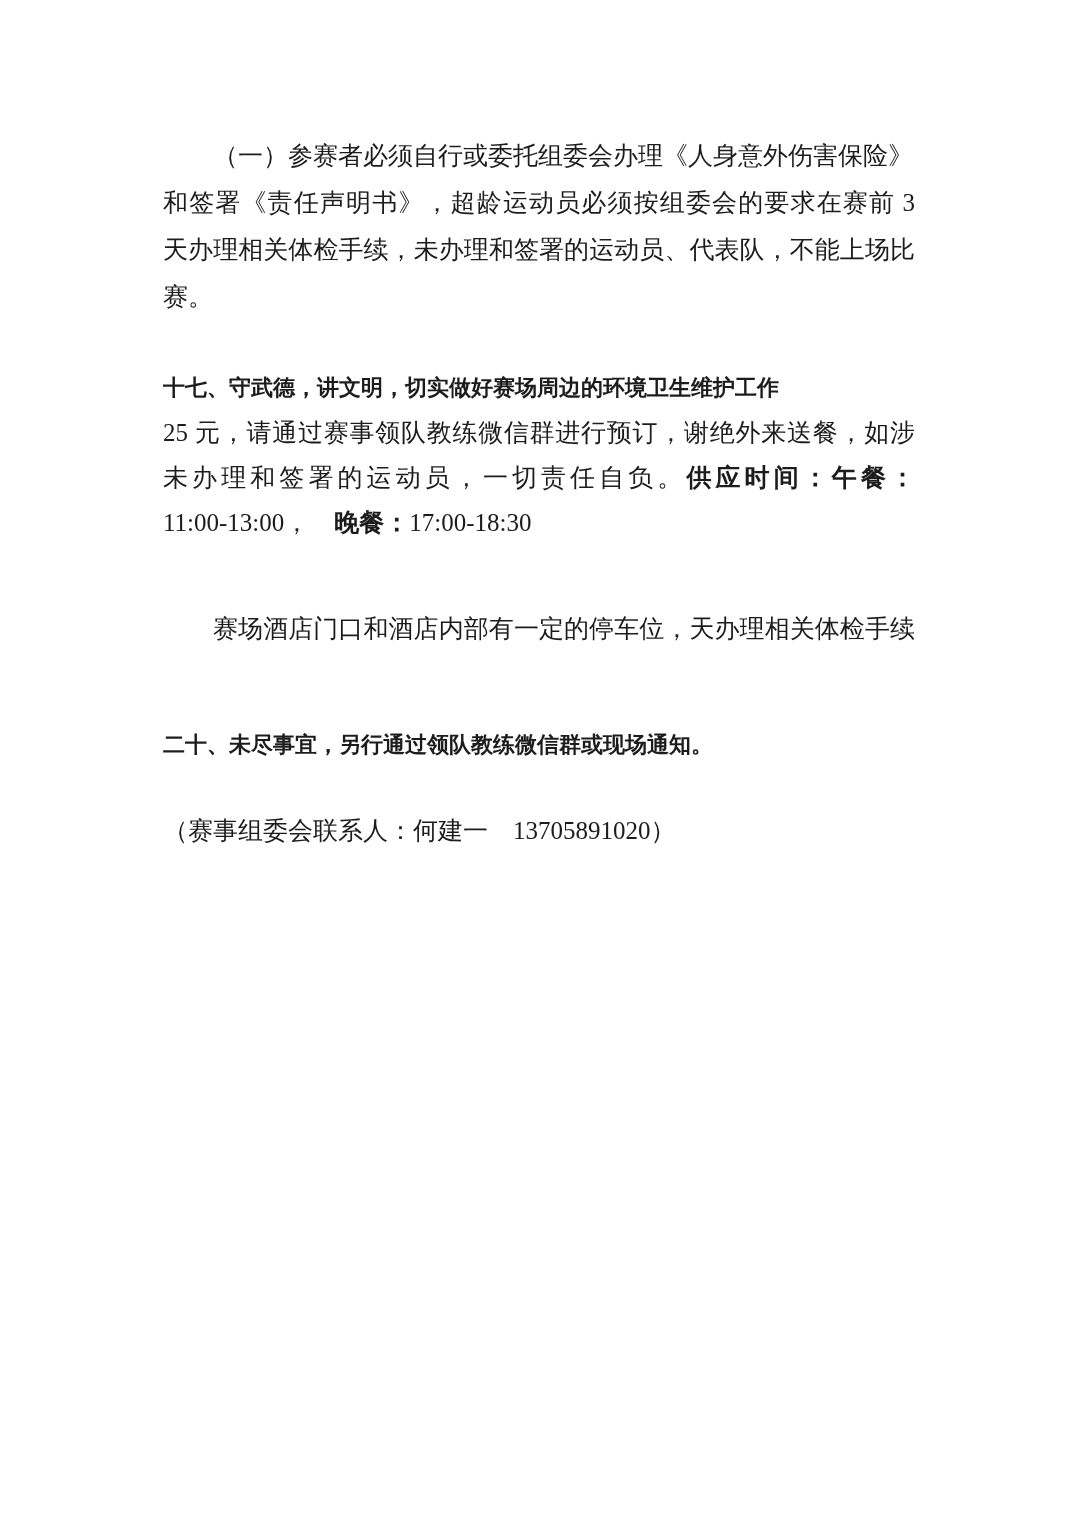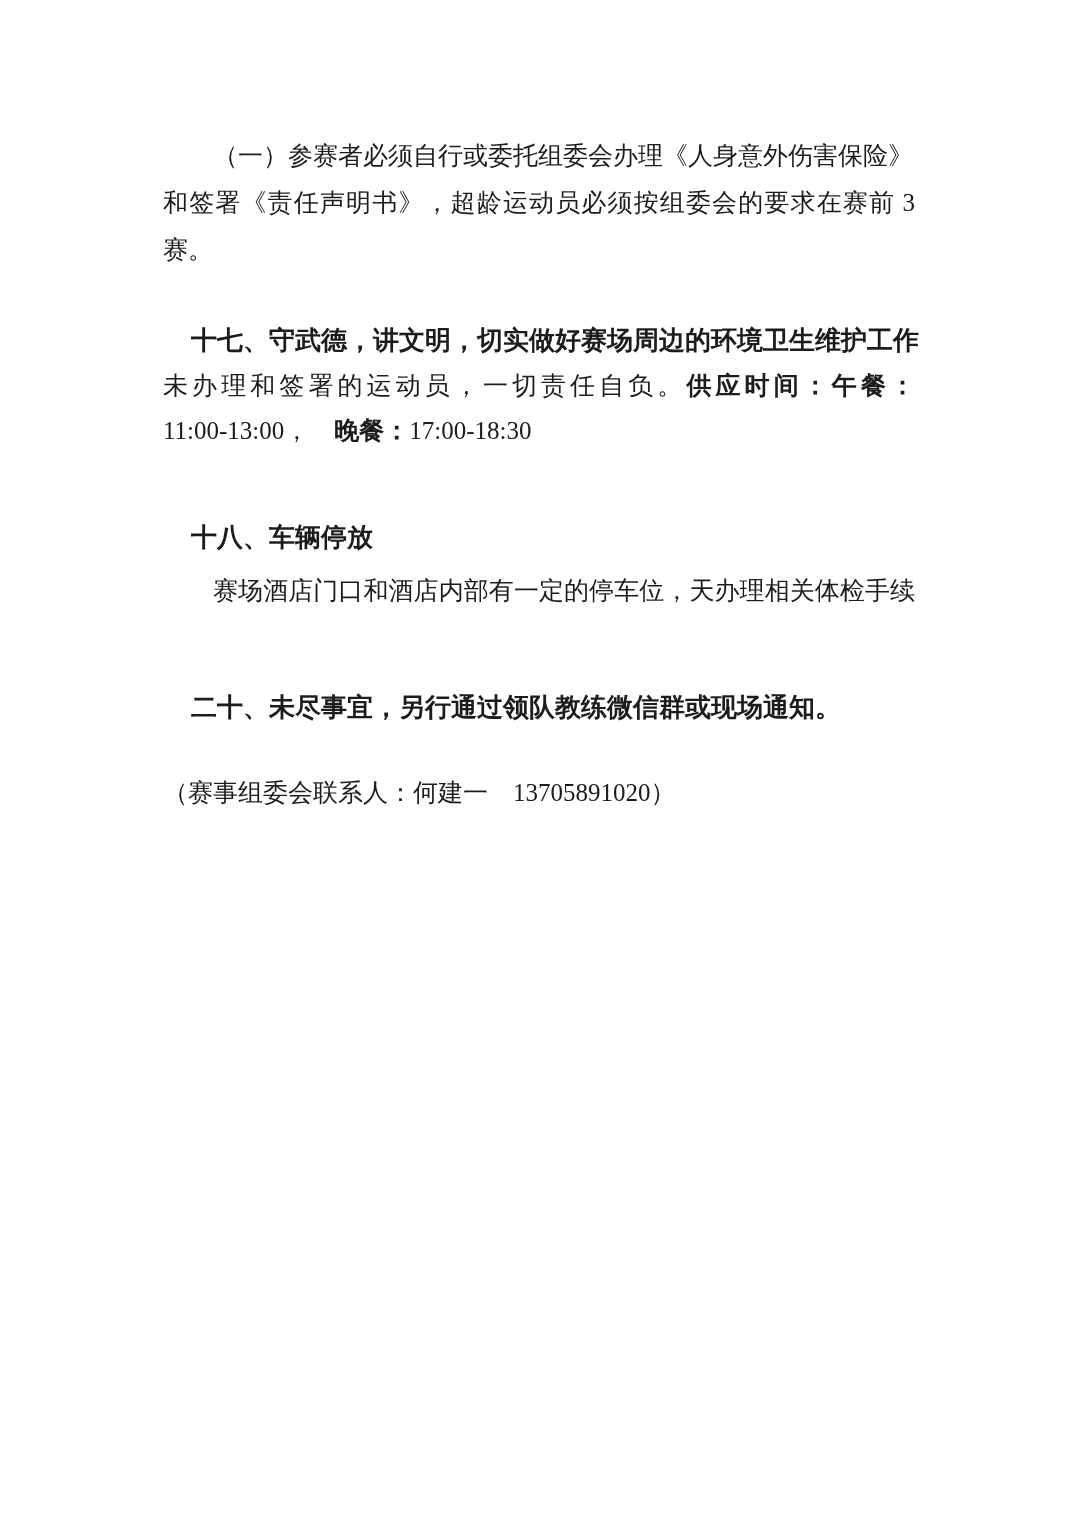--- a/index.html
+++ b/index.html
@@ -34,49 +34,49 @@
     font-size: 25px;
     font-weight: 400;
   }
   .seg-bold-serif {
     font-family: Liberation Sans, sans-serif;
     font-size: 25px;
     font-weight: 700;
   }
   .seg-heading {
     font-family: "Liberation Sans", "DejaVu Sans", sans-serif;
-    font-size: 26px;
+    font-size: 22px;
     font-weight: 700;
-    margin-left: 28px;
   }
 
   
   .b-clause-1   { margin-top: 132px; --pitch: 47px; }
   .b-section-17 { margin-top: 45px;  --pitch: 45px; }
   .b-section-18 { margin-top: 57px;  --pitch: 54px; }
   .b-section-19 { margin-top: 56px;  --pitch: 50px; }
   .b-section-20 { margin-top: 64px;  --pitch: 50px; }
   .b-contact    { margin-top: 37px;  --pitch: 47px; }
 </style>
 </head>
 <body style="background: rgb(255, 255, 255); color: rgb(28, 28, 28);">
 
 <main class="doc" id="doc">
     <div class="block b-clause-1">
       <div class="line indent"><span class="seg-body">（一）参赛者必须自行或委托组委会办理《人身意外伤害保险》</span></div>
       <div class="line justify"><span class="seg-body">和签署《责任声明书》，超龄运动员必须按组委会的要求在赛前 3</span></div>
+      <div class="line justify"><span class="seg-body">天办理相关体检手续，未办理和签署的运动员、代表队，不能上场比</span></div>
       <div class="line"><span class="seg-body">赛。</span></div>
     </div>
     <div class="block b-section-17">
       <div class="line"><span class="seg-heading">十七、守武德，讲文明，切实做好赛场周边的环境卫生维护工作</span></div>
+      <div class="line justify"><span class="seg-body">25 元，请通过赛事领队教练微信群进行预订，谢绝外来送餐，如涉</span></div>
       <div class="line justify"><span class="seg-body">未办理和签署的运动员，一切责任自负。</span><span class="seg-bold-serif">供应时间：午餐：</span></div>
       <div class="line"><span class="seg-body">11:00-13:00，　</span><span class="seg-bold-serif">晚餐：</span><span class="seg-body">17:00-18:30</span></div>
     </div>
     <div class="block b-section-18">
-      <div class="line"><span class="seg-heading">十八、车辆停放</span></div>
       <div class="line justify indent"><span class="seg-body">赛场酒店门口和酒店内部有一定的停车位，天办理相关体检手续</span></div>
     </div>
     <div class="block b-section-20">
       <div class="line"><span class="seg-heading">二十、未尽事宜，另行通过领队教练微信群或现场通知。</span></div>
     </div>
     <div class="block b-contact">
       <div class="line"><span class="seg-body">（赛事组委会联系人：何建一　13705891020）</span></div>
     </div>
   </main>
 

